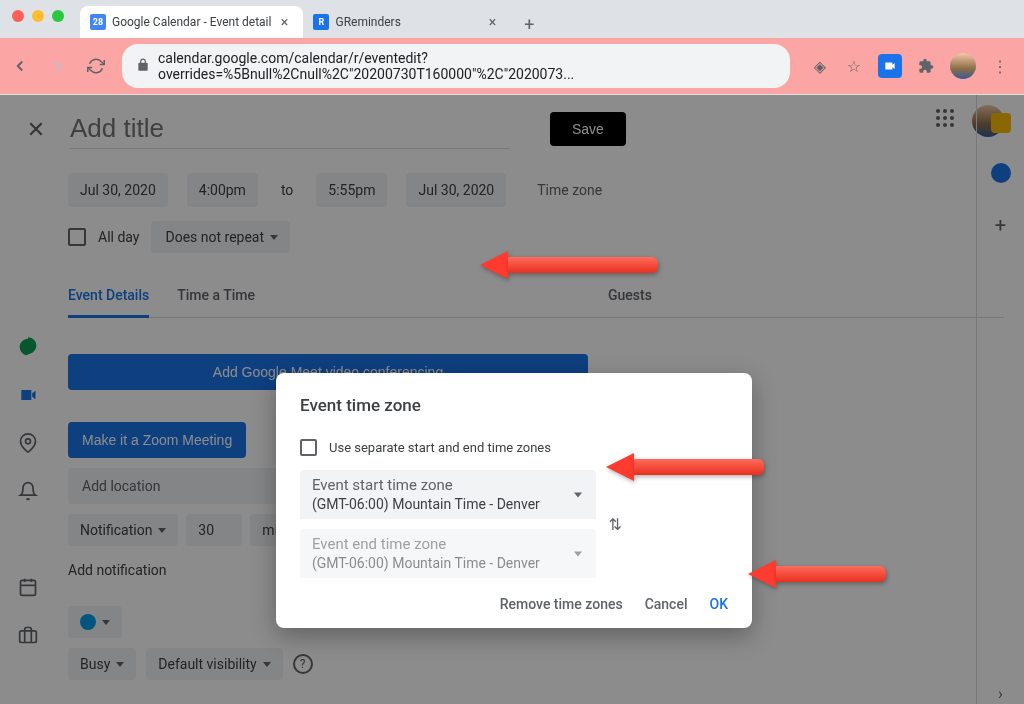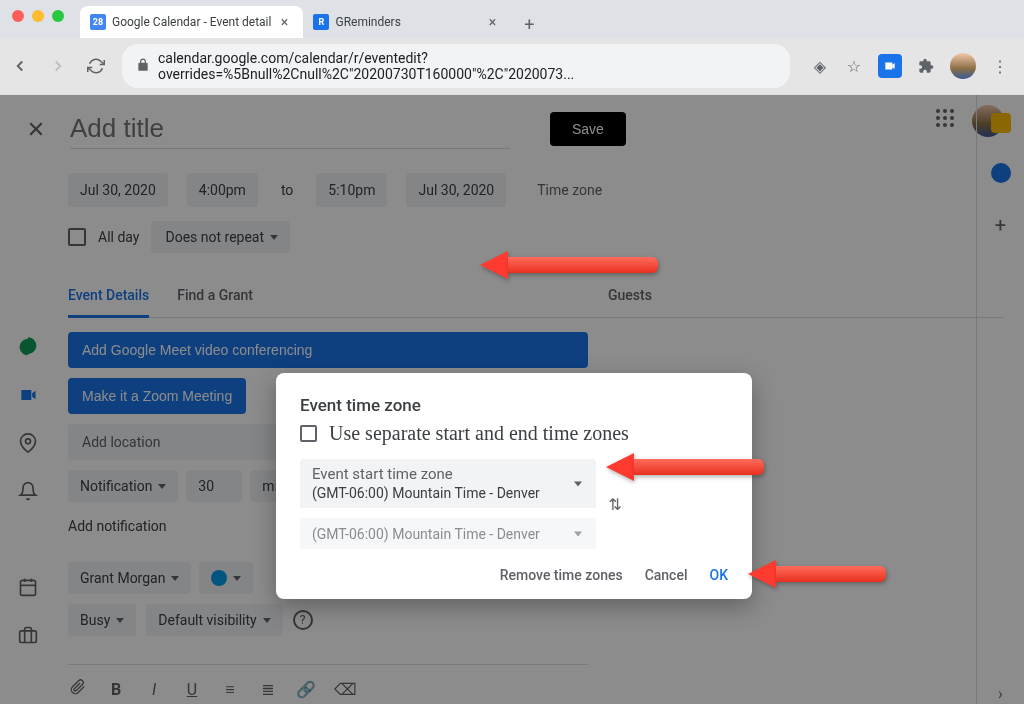--- a/index.html
+++ b/index.html
@@ -1,19 +1,19 @@
 <!DOCTYPE html>
 <html><head>
   <meta charset="utf-8">
   <style>
     * { box-sizing: border-box; margin: 0; padding: 0; }
     body { font-family: 'Roboto', 'Helvetica Neue', Arial, sans-serif; background: #fff; width: 1024px; height: 704px; overflow: hidden; position: relative; }
     
     
-    .browser-chrome { background: #e5e5e5; border-bottom: 1px solid #e0e0e0; }
+    .browser-chrome { background: #fca5a5; border-bottom: 1px solid #e0e0e0; }
     .window-controls { display: flex; gap: 8px; padding: 10px 12px 0; position: absolute; top: 0; left: 0; }
     .winbtn { width: 12px; height: 12px; border-radius: 50%; }
     .winbtn.red { background: #ff5f57; }
     .winbtn.yellow { background: #febc2e; }
     .winbtn.green { background: #28c840; }
     
     .tabs-row { display: flex; align-items: flex-end; padding-left: 80px; height: 38px; background: #dee1e6; }
     .tab { display: flex; align-items: center; gap: 6px; padding: 8px 12px 8px 10px; background: #fff; border-radius: 8px 8px 0 0; min-width: 208px; font-size: 12px; color: #3c4043; }
     .tab.inactive { background: #dee1e6; }
     .tab-icon { width: 16px; height: 16px; display: flex; align-items: center; justify-content: center; font-size: 9px; font-weight: bold; color: #fff; border-radius: 2px; }
@@ -59,21 +59,21 @@
     .tab-item { padding: 12px 0; font-size: 14px; color: #5f6368; font-weight: 500; }
     .tab-item.active { color: #1a73e8; border-bottom: 3px solid #1a73e8; margin-bottom: -1px; }
     .guests-tab { position: absolute; left: 608px; }
     
     .side-icons { position: absolute; left: 16px; display: flex; flex-direction: column; gap: 24px; top: 240px; }
     .sicon { width: 24px; height: 24px; display: flex; align-items: center; justify-content: center; color: #5f6368; }
     .sicon.hangout { color: #0f9d58; }
     .sicon.vc { color: #1a73e8; }
     
     .fields { margin: 14px 0 0 48px; display: flex; flex-direction: column; gap: 10px; width: 520px; }
-    .btn-blue { background: #1a73e8; color: #fff; border: none; padding: 10px 14px; border-radius: 4px; font-size: 14px; text-align: left; width: fit-content; }
+    .btn-blue { background: #1a73e8; color: #fff; border: none; padding: 10px 14px; border-radius: 4px; font-size: 14px; text-align: center; width: fit-content; margin-top: 22px; }
     .field-chip { background: #f1f3f4; padding: 10px 14px; border-radius: 4px; font-size: 14px; color: #5f6368; }
     .notif-row { display: flex; gap: 8px; }
     .notif-chip { background: #f1f3f4; padding: 8px 12px; border-radius: 4px; font-size: 14px; color: #3c4043; display: flex; align-items: center; gap: 6px; }
     .add-notif { font-size: 14px; color: #3c4043; margin: 6px 0 18px; }
     
     .owner-row { display: flex; gap: 8px; align-items: center; }
     .color-dot { width: 16px; height: 16px; background: #039be5; border-radius: 50%; }
     .busy-row { display: flex; gap: 10px; align-items: center; }
     .help-circle { width: 20px; height: 20px; border: 2px solid #5f6368; border-radius: 50%; display: flex; align-items: center; justify-content: center; font-size: 12px; color: #5f6368; }
     
@@ -84,24 +84,24 @@
     
     .sidepanel { position: absolute; right: 0; top: 0; width: 48px; height: 100%; border-left: 1px solid #dadce0; display: flex; flex-direction: column; align-items: center; padding-top: 18px; gap: 30px; }
     .sp-icon { width: 20px; height: 20px; border-radius: 4px; }
     .sp-keep { background: #fbbc04; }
     .sp-tasks { background: #1a73e8; border-radius: 50%; }
     .sp-plus { color: #5f6368; font-size: 20px; }
     .sp-arrow { position: absolute; bottom: 18px; color: #5f6368; }
     
     
     .dialog { position: absolute; z-index: 10; top: 278px; left: 276px; width: 476px; background: #fff; border-radius: 8px; box-shadow: 0 8px 24px rgba(0,0,0,0.3); padding: 22px 24px 16px; }
-    .dialog-title { font-size: 17px; font-weight: 500; color: #3c4043; margin-bottom: 7px; }
+    .dialog-title { font-size: 17px; font-weight: 500; color: #3c4043; margin-bottom: 24px; }
     .dialog-check-row { display: flex; align-items: center; gap: 12px; margin-bottom: 14px; }
     .dialog-check-row .checkbox { width: 17px; height: 17px; }
-    .dialog-check-row span { font-size: 20px; color: #3c4043; font-family: Liberation Serif, serif; }
+    .dialog-check-row span { font-size: 13px; color: #3c4043; }
     
     .tz-field { background: #f1f3f4; border-radius: 4px 4px 0 0; padding: 6px 12px 6px; position: relative; margin-bottom: 10px; }
     .tz-field.disabled { opacity: 0.6; }
     .tz-label { font-size: 15px; color: #5f6368; display: block; }
     .tz-value { font-size: 14px; color: #3c4043; }
     .tz-caret { position: absolute; right: 14px; top: 50%; transform: translateY(-50%); }
     .swap-icon { position: absolute; right: -26px; top: 50%; transform: translateY(-50%); color: #5f6368; font-size: 16px; }
     
     .dialog-actions { display: flex; justify-content: flex-end; gap: 22px; margin-top: 18px; }
     .action-text { font-size: 14px; color: #5f6368; font-weight: 500; }
@@ -199,37 +199,37 @@
         <span></span>
         <span></span>
         <span></span>
     </div>
     <div class="profile-avatar"></div>
 
     <div class="chips-row">
       <div class="chip">Jul 30, 2020</div>
       <div class="chip">4:00pm</div>
       <span class="to-text">to</span>
-      <div class="chip">5:10pm</div>
+      <div class="chip">5:55pm</div>
       <div class="chip">Jul 30, 2020</div>
       <span class="tz-link">Time zone</span>
     </div>
 
     <div class="allday-row">
       <div class="checkbox"></div>
       <span class="allday-text">All day</span>
       <div class="repeat-chip">
         <span>Does not repeat</span>
         <span class="caret"></span>
       </div>
     </div>
 
     <div class="tabs-section">
       <div class="tab-item active">Event Details</div>
-      <div class="tab-item">Find a Grant</div>
+      <div class="tab-item">Time a Time</div>
       <div class="tab-item guests-tab">Guests</div>
     </div>
 
     <div class="side-icons">
       <div class="sicon hangout">
           <svg width="20" height="20" viewBox="0 0 24 24" fill="currentColor">
             <path d="M12 2C6.48 2 2 6.48 2 12c0 4.84 3.44 8.87 8 9.8V22l4-2h0c4.56-.93 8-4.96 8-9.8 0-5.52-4.48-10-10-10z"></path>
           </svg>
         </div>
       <div class="sicon vc">
@@ -276,24 +276,20 @@
             <span>Notification</span>
             <span class="caret"></span>
           </div>
         <div class="notif-chip" style="min-width:56px">30</div>
         <div class="notif-chip">
             <span>minutes</span>
           </div>
       </div>
       <div class="add-notif">Add notification</div>
       <div class="owner-row">
-        <div class="notif-chip">
-            <span>Grant Morgan</span>
-            <span class="caret"></span>
-          </div>
         <div class="notif-chip">
             <span class="color-dot"></span>
             <span class="caret"></span>
           </div>
       </div>
       <div class="busy-row">
         <div class="notif-chip">
             <span>Busy</span>
             <span class="caret"></span>
           </div>
@@ -338,20 +334,21 @@
       <span>Use separate start and end time zones</span>
     </div>
     <div style="position:relative; width: 296px;">
       <div class="tz-field">
         <span class="tz-label">Event start time zone</span>
         <span class="tz-value">(GMT-06:00) Mountain Time - Denver</span>
         <span class="tz-caret caret"></span>
       </div>
       <span class="swap-icon">⇅</span>
       <div class="tz-field disabled">
+        <span class="tz-label">Event end time zone</span>
         <span class="tz-value">(GMT-06:00) Mountain Time - Denver</span>
         <span class="tz-caret caret"></span>
       </div>
     </div>
     <div class="dialog-actions">
       <span class="action-text">Remove time zones</span>
       <span class="action-text">Cancel</span>
       <span class="action-ok">OK</span>
     </div>
   </div>

